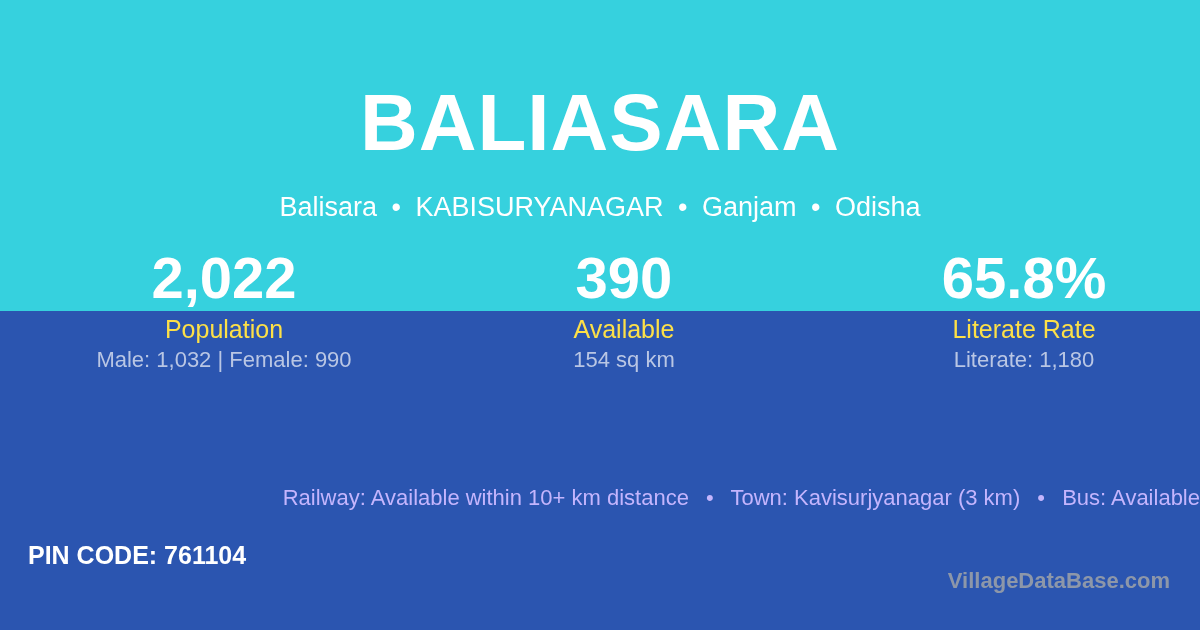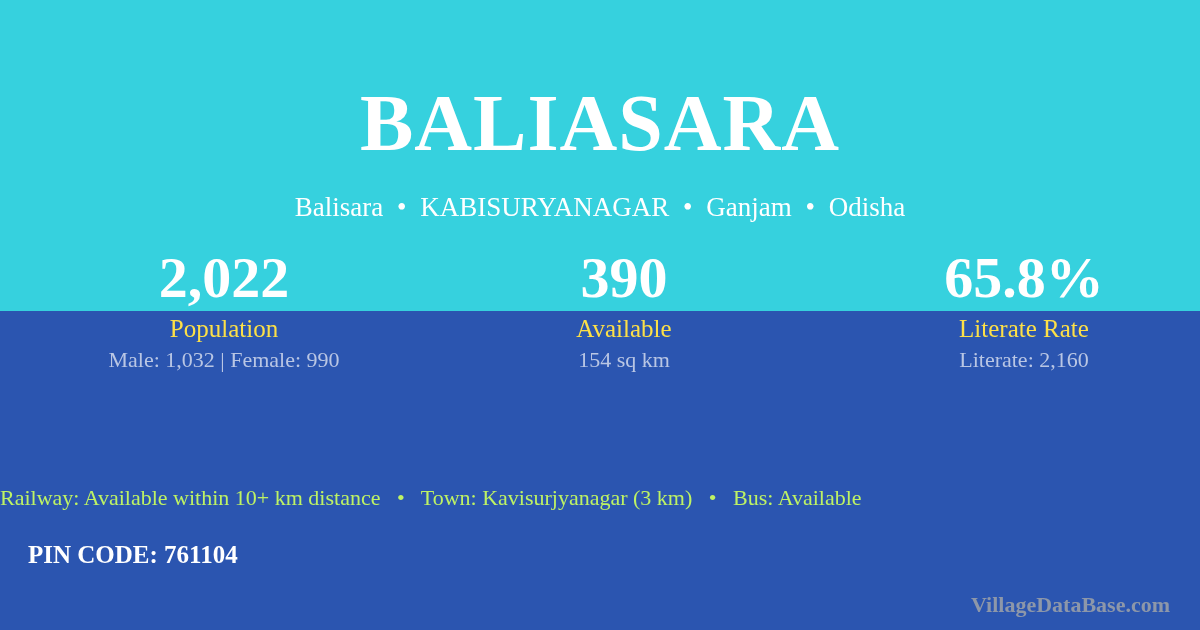--- a/index.html
+++ b/index.html
@@ -1,16 +1,16 @@
 <!DOCTYPE html>
 <html lang="en"><head>
 <meta charset="utf-8">
 <title>Village Data Card</title>
 <style>
-  * { margin:0; padding:0; box-sizing:border-box;font-family:Liberation Serif, serif; }
+  * { margin:0; padding:0; box-sizing:border-box; }
   html, body {
     width:1200px; height:630px;
     font-family:"Liberation Sans", sans-serif;
     overflow:hidden;
   }
   #card {
     position:relative;
     width:1200px; height:630px;
     background:#2b55b0;
   }
@@ -74,36 +74,36 @@
     font-size:22px;
     font-weight:normal;
     line-height:20px;
     color:#b9c6e4;
     white-space:nowrap;
   }
   
   #amenities {
     position:absolute; left:0; top:485px;
     width:1200px;
-    text-align:left;
+    text-align:right;
     font-size:22px;
-    color:#bef264;
+    color:#c4b5fd;
     white-space:nowrap;
   }
   #amenities .sep { padding:0 11px; }
   
   #pin-code {
     position:absolute; left:28px; top:541px;
     font-size:25px;
     font-weight:bold;
     color:#ffffff;
     white-space:nowrap;
   }
   #watermark {
-    position:absolute; right:30px; top:592px;
+    position:absolute; right:30px; top:568px;
     font-size:22px;
     font-weight:bold;
     color:#8d97a9;
     white-space:nowrap;
   }
 </style>
 </head>
 <body>
 
 <div id="card" style="background: rgb(43, 85, 176);">
@@ -132,21 +132,21 @@
 
     <div class="stat-block">
       <div class="stat-value">390</div>
       <div class="stat-label">Available</div>
       <div class="stat-sub">154 sq km</div>
     </div>
 
     <div class="stat-block">
       <div class="stat-value">65.8%</div>
       <div class="stat-label">Literate Rate</div>
-      <div class="stat-sub">Literate: 2,160</div>
+      <div class="stat-sub">Literate: 1,180</div>
     </div>
 
   </div>
 
   <div id="amenities">
     <span>Railway: Available within 10+ km distance</span>
     <span class="sep">•</span>
     <span>Town: Kavisurjyanagar (3 km)</span>
     <span class="sep">•</span>
     <span>Bus: Available</span>

